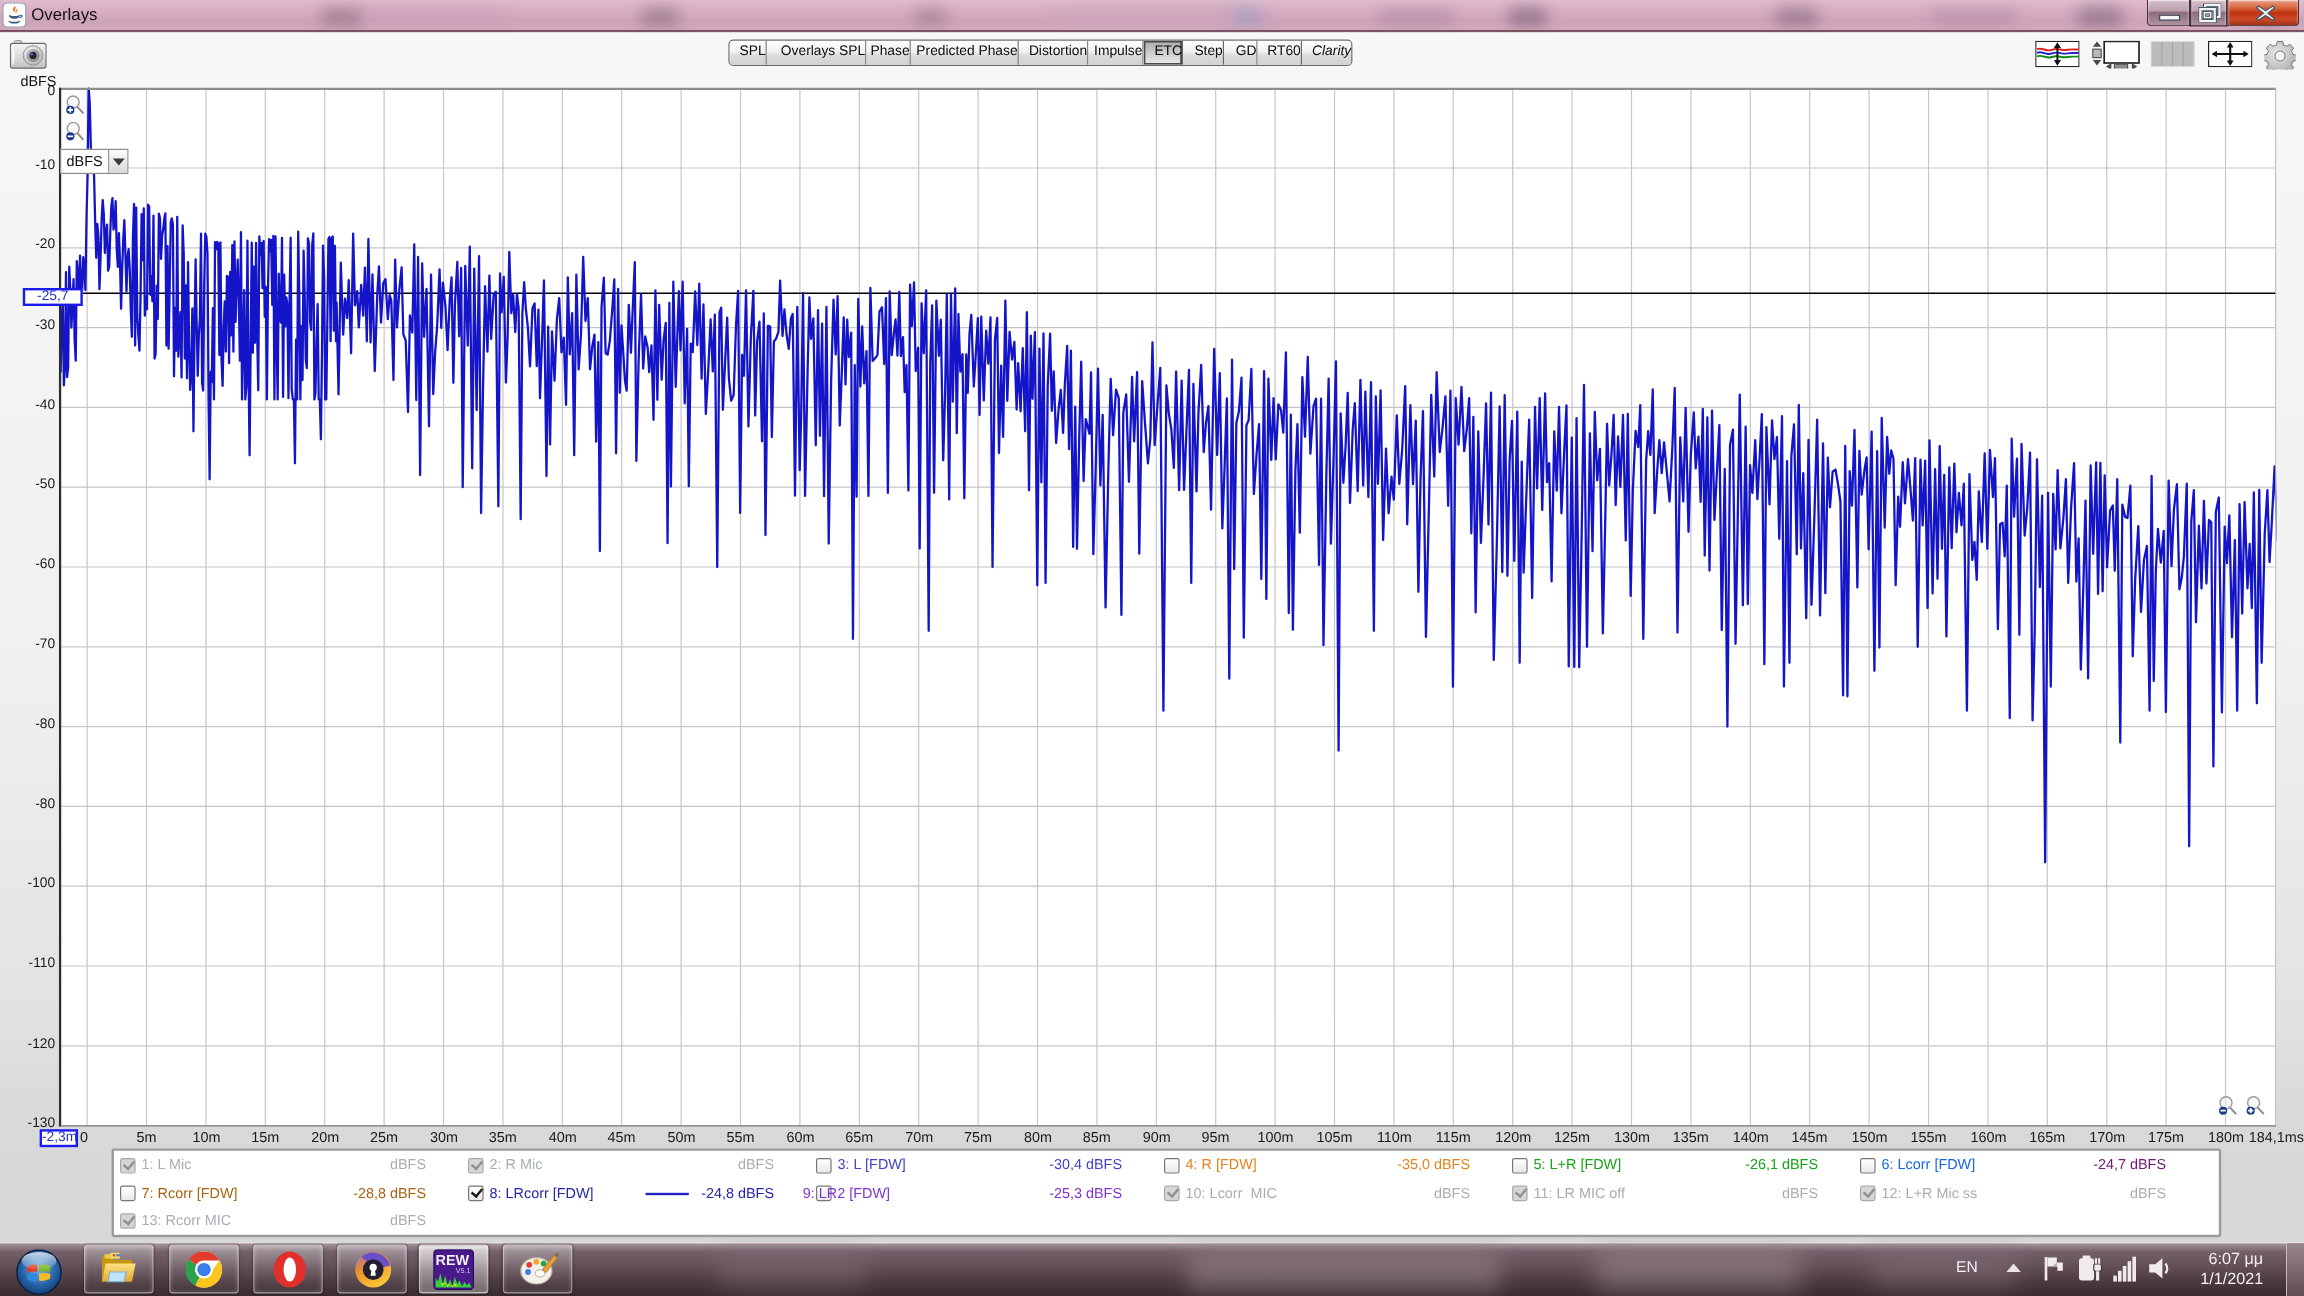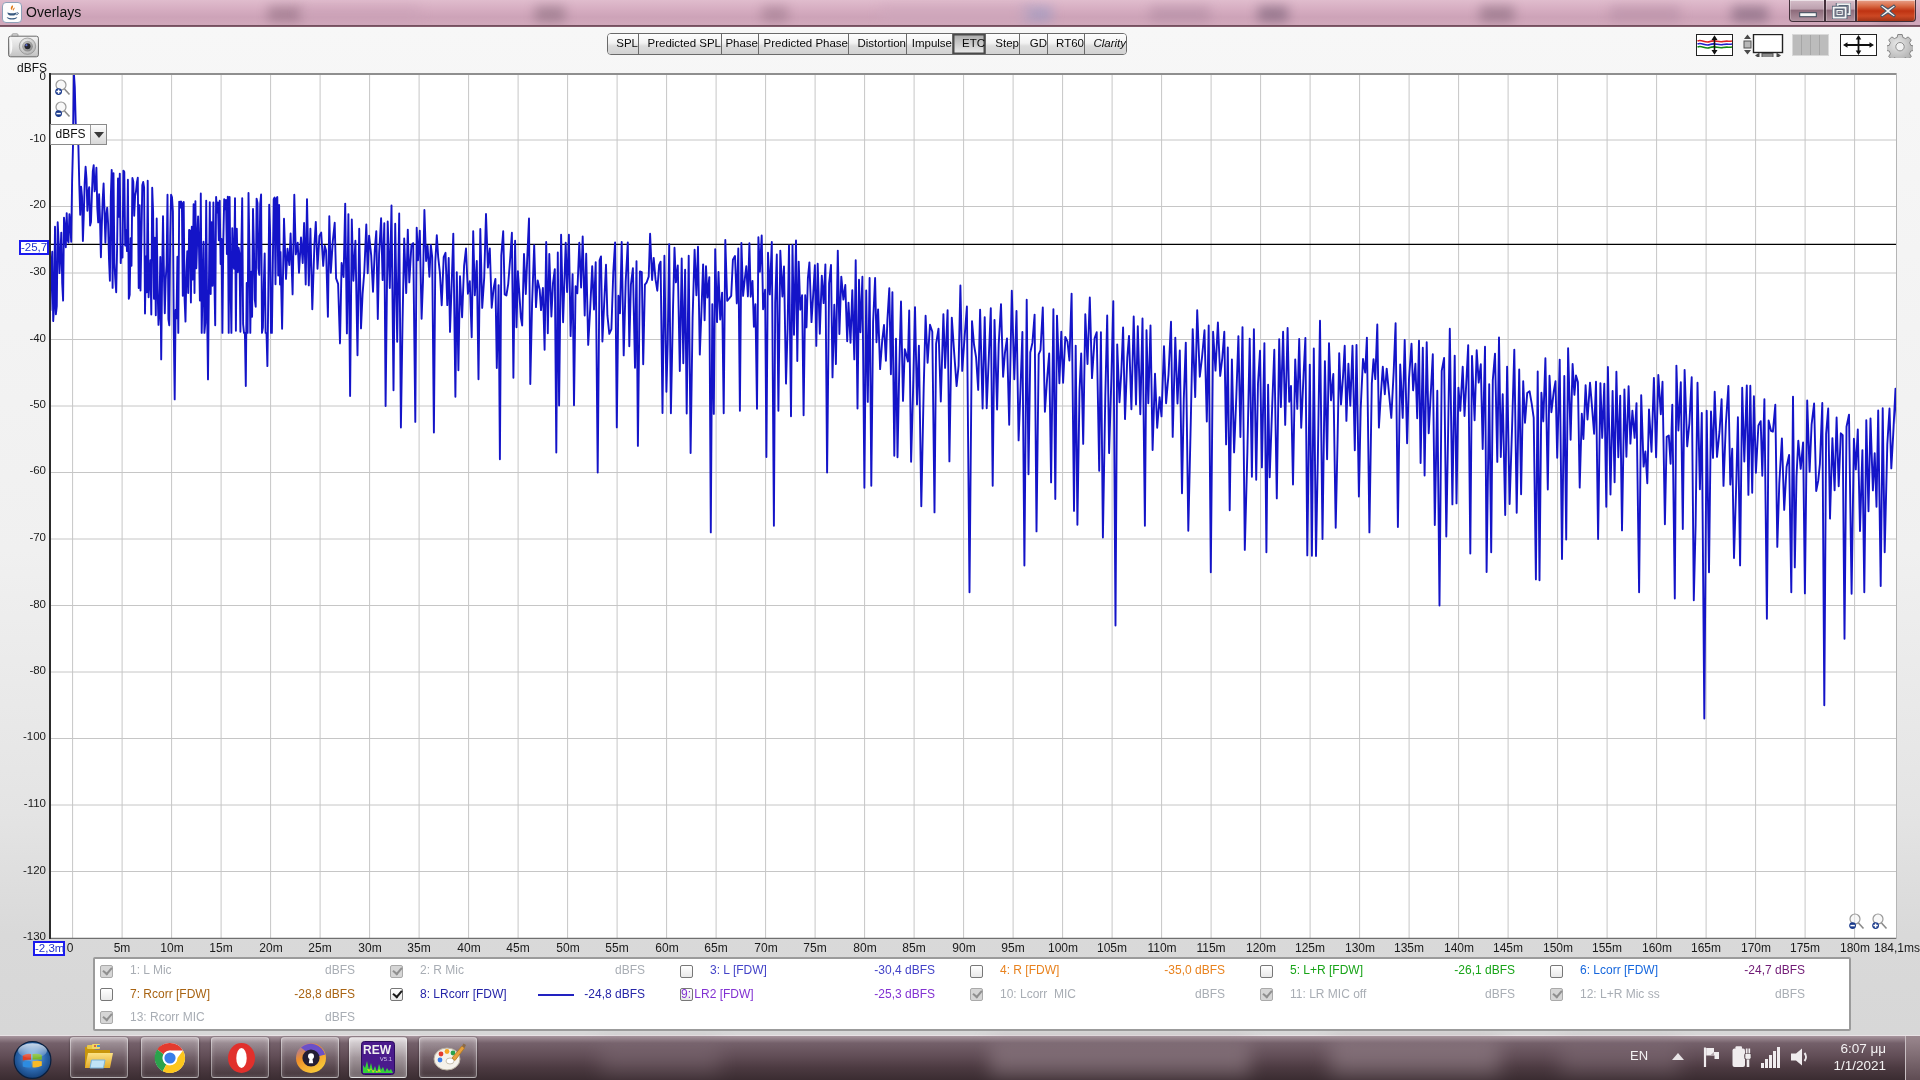--- a/index.html
+++ b/index.html
@@ -27,21 +27,21 @@
  box-shadow:inset 0 0 0 1.5px #4a4a4a;}
 #plot{width:1848px;height:866px;}
 .ylab{font-size:11.5px;color:#1a1a1a;text-align:right;width:40px;left:6px;}
 .xlab{font-size:12px;color:#1a1a1a;text-align:center;width:60px;top:941px;}
 .bluebox{border:2px solid #1a1aee;background:#fff;color:#2233cc;font-size:11.5px;text-align:center;z-index:5;}
 #combo{left:50px;top:124px;width:57px;height:21px;border:1px solid #8a8a8a;background:#fff;z-index:6;display:flex;}
 #combofield{width:39px;height:19px;font-size:12px;color:#101010;text-align:center;line-height:19px;}
 #combobtn{width:16px;height:19px;background:linear-gradient(180deg,#fdfdfd,#d8d8d8);border-left:1px solid #9a9a9a;position:relative;}
 #combobtn:after{content:"";position:absolute;left:3px;top:7px;border-left:5px solid transparent;border-right:5px solid transparent;border-top:6px solid #3a3a3a;}
 #legend{left:93px;top:957px;width:1758px;height:74px;background:#fff;border:2px solid #9b9b9b;border-radius:2px;z-index:4;}
-.lg{font-size:12px;white-space:nowrap;margin-left:12px;}
+.lg{font-size:12px;white-space:nowrap;}
 .lgv{font-size:12px;text-align:right;width:110px;}
 .cb{width:13px;height:13px;border-radius:2px;}
 .cbe{border:1px solid #777;background:linear-gradient(180deg,#fff,#e9e9e9);}
 .cbd{border:1px solid #aaa;background:#d6d6d6;}
 .chk:after{content:"";position:absolute;left:2px;top:1px;width:7px;height:4px;border-left:2px solid;border-bottom:2px solid;transform:rotate(-50deg);}
 .cbd.chk:after{color:#909090;border-color:#909090;}
 .cbe.chk:after{color:#1a1a1a;border-color:#1a1a1a;}
 #taskbar{left:0;top:1035px;width:1920px;height:45px;
  background:linear-gradient(180deg,#a8969e 0%,#74606a 16%,#624e57 45%,#4c3a41 72%,#3a2c31 100%);
  border-top:1px solid #e8e2e5;}
@@ -117,21 +117,21 @@
       </radialGradient>
 <radialGradient id="cg3" cx=".4" cy=".35" r=".9">
         <stop offset="0" stop-color="#cacaca"></stop>
         <stop offset="1" stop-color="#707070"></stop>
       </radialGradient>
 </defs>
   </svg>
 <div class="abs" style="left:17px;top:61px;font-size:12px;color:#141414;">dBFS</div>
 <div class="abs tabwrap">
     <div class="tab" style="width:31px">SPL</div>
-    <div class="tab" style="width:83px">Predicted SPL</div>
+    <div class="tab" style="width:83px">Overlays SPL</div>
     <div class="tab" style="width:37px">Phase</div>
     <div class="tab" style="width:90px">Predicted Phase</div>
     <div class="tab" style="width:58px">Distortion</div>
     <div class="tab" style="width:46px">Impulse</div>
     <div class="tab tabsel" style="width:33px">ETC</div>
     <div class="tab" style="width:34px">Step</div>
     <div class="tab" style="width:28px">GD</div>
     <div class="tab" style="width:37px">RT60</div>
     <div class="tab" style="width:41px">Clarity</div>
   </div>
@@ -230,21 +230,21 @@
 <div class="abs xlab" style="left:1429px">140m</div>
 <div class="abs xlab" style="left:1478px">145m</div>
 <div class="abs xlab" style="left:1528px">150m</div>
 <div class="abs xlab" style="left:1577px">155m</div>
 <div class="abs xlab" style="left:1627px">160m</div>
 <div class="abs xlab" style="left:1676px">165m</div>
 <div class="abs xlab" style="left:1726px">170m</div>
 <div class="abs xlab" style="left:1775px">175m</div>
 <div class="abs xlab" style="left:1825px">180m</div>
 <div class="abs xlab" style="left:1862px;width:70px">184,1ms</div>
-<div class="abs bluebox" style="left:19px;top:240px;width:30px;height:15px;line-height:11px;">-25,7</div>
+<div class="abs bluebox" style="left:19px;top:240px;width:50px;height:15px;line-height:11px;">-25,7</div>
 <div class="abs bluebox" style="left:33px;top:941px;width:32px;height:15px;line-height:11px;">-2,3m</div>
 <svg class="abs" style="left:54px;top:79px" width="17" height="19" viewBox="0 0 17 19">
 <circle cx="7" cy="6" r="5" fill="#f2f2f2" fill-opacity="0.5" stroke="#9a9a9a" stroke-width="1.2"></circle>
 <path d="M10.5 10 L15.5 15.5" stroke="#8a8a8a" stroke-width="1.6"></path>
 <circle cx="4.6" cy="12.6" r="3.4" fill="#1a3a8c"></circle>
 <path d="M2.4 12.6 H6.8 M4.6 10.4 V14.8" stroke="#fff" stroke-width="1.5"></path>
 </svg>
 <svg class="abs" style="left:54px;top:101px" width="17" height="19" viewBox="0 0 17 19">
 <circle cx="7" cy="6" r="5" fill="#f2f2f2" fill-opacity="0.5" stroke="#9a9a9a" stroke-width="1.2"></circle>
 <path d="M10.5 10 L15.5 15.5" stroke="#8a8a8a" stroke-width="1.6"></path>

